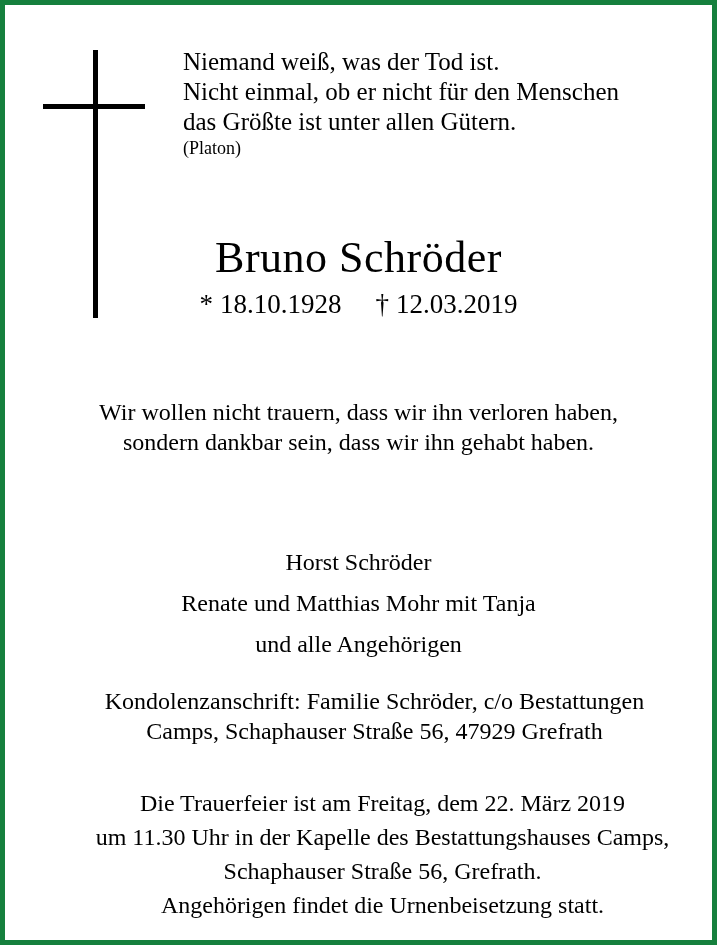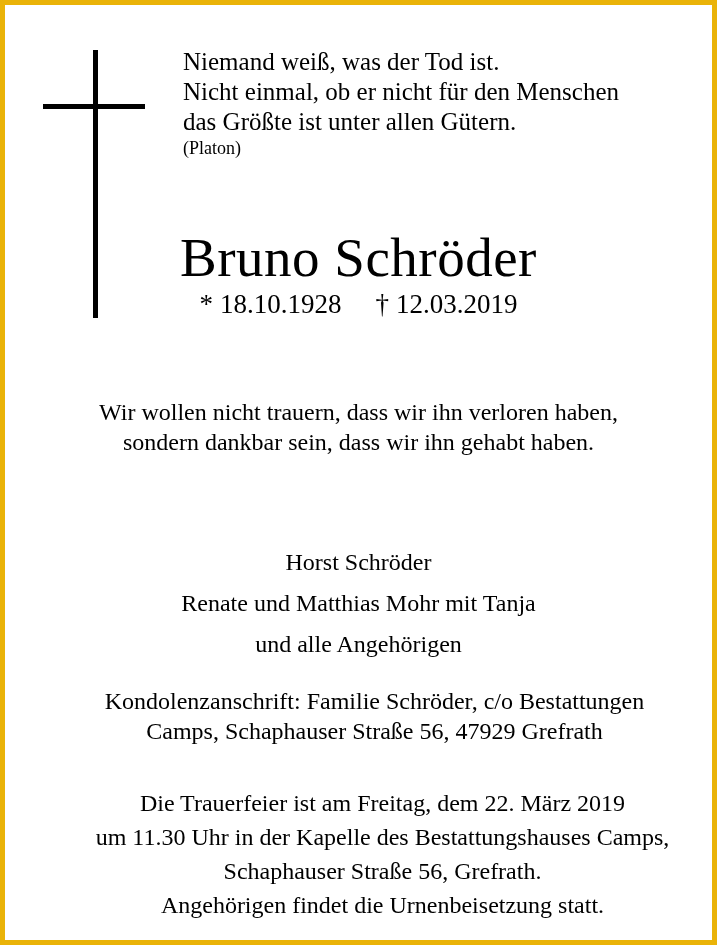--- a/index.html
+++ b/index.html
@@ -7,21 +7,21 @@
     padding: 0;
     background: #ffffff;
   }
 
   #notice {
     position: relative;
     width: 717px;
     height: 945px;
     background: #ffffff;
     box-sizing: border-box;
-    border: 5px solid #eab308;
+    border: 5px solid #15803d;
     overflow: hidden;
     font-family: "Liberation Serif", "DejaVu Serif", serif;
     color: #000000;
   }
 
   
   #cross {
     position: absolute;
     left: 0;
     top: 0;
@@ -66,21 +66,21 @@
 
   
   #name-block {
     position: absolute;
     left: 0;
     top: 225px;
     width: 707px;
     text-align: center;
   }
   #deceased-name {
-    font-size: 55px;
+    font-size: 44px;
     line-height: 56px;
     letter-spacing: 0.5px;
   }
   #dates-row {
     font-size: 27px;
     line-height: 34px;
     margin-top: 1px;
   }
   .date-birth { margin-right: 34px; }
   .date-symbol { margin-right: 7px; }

